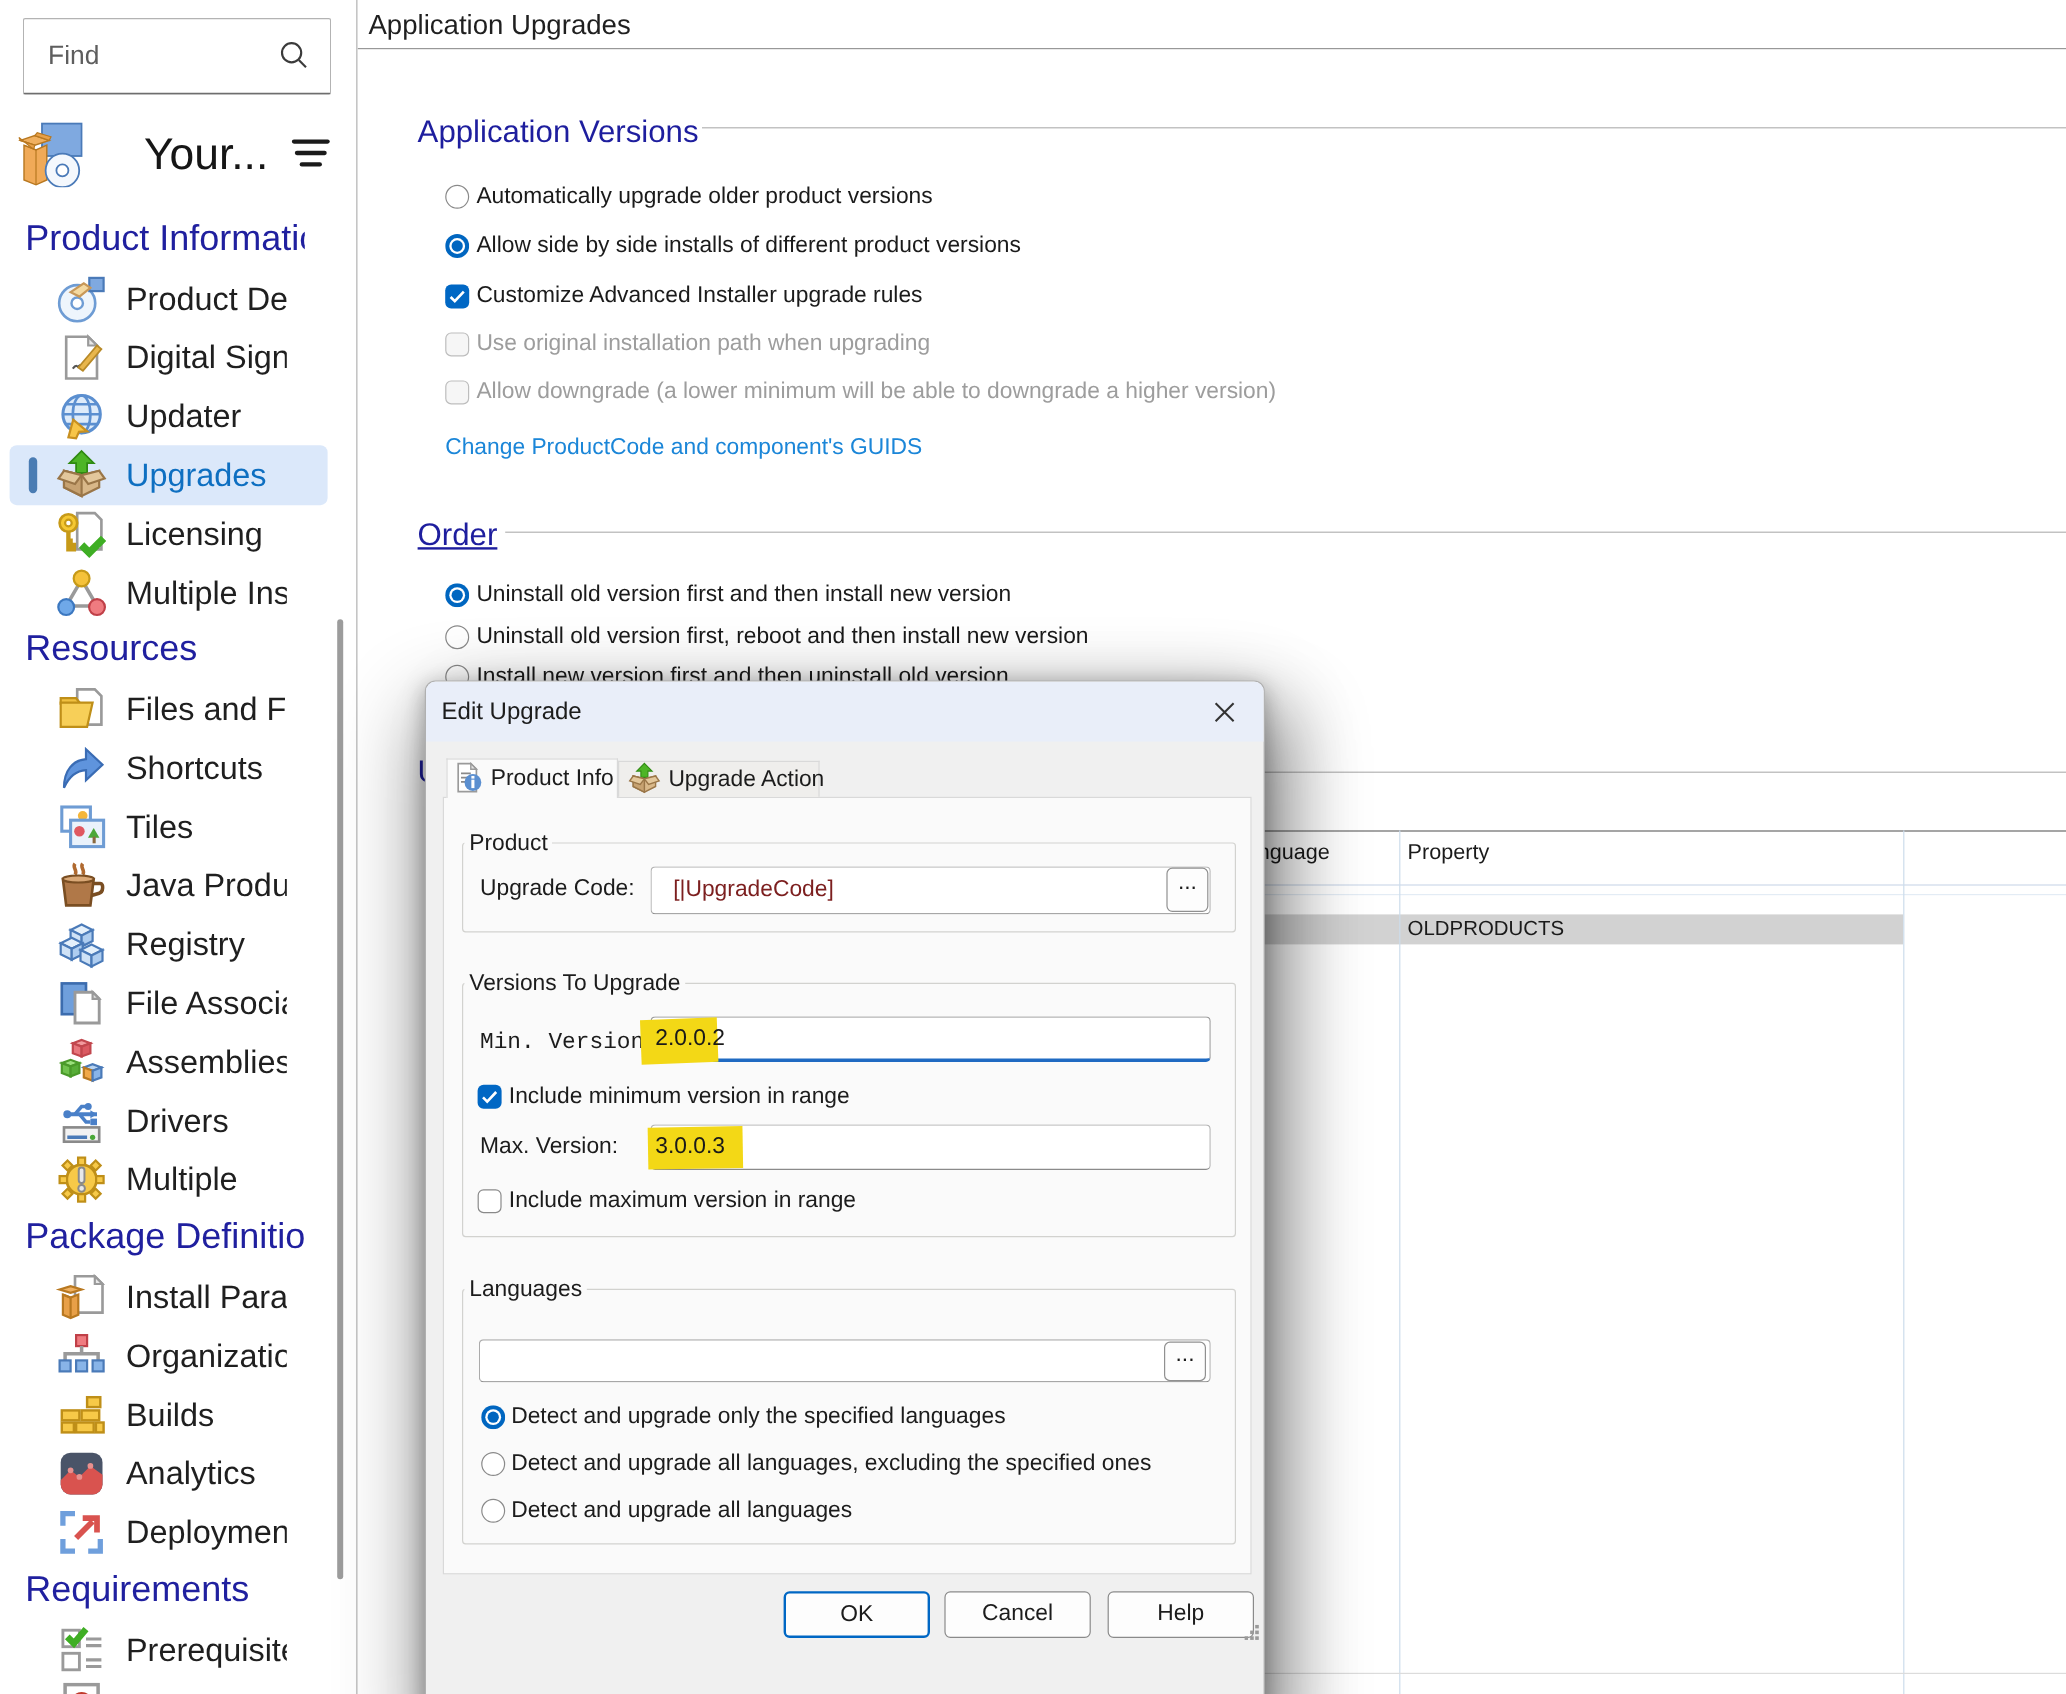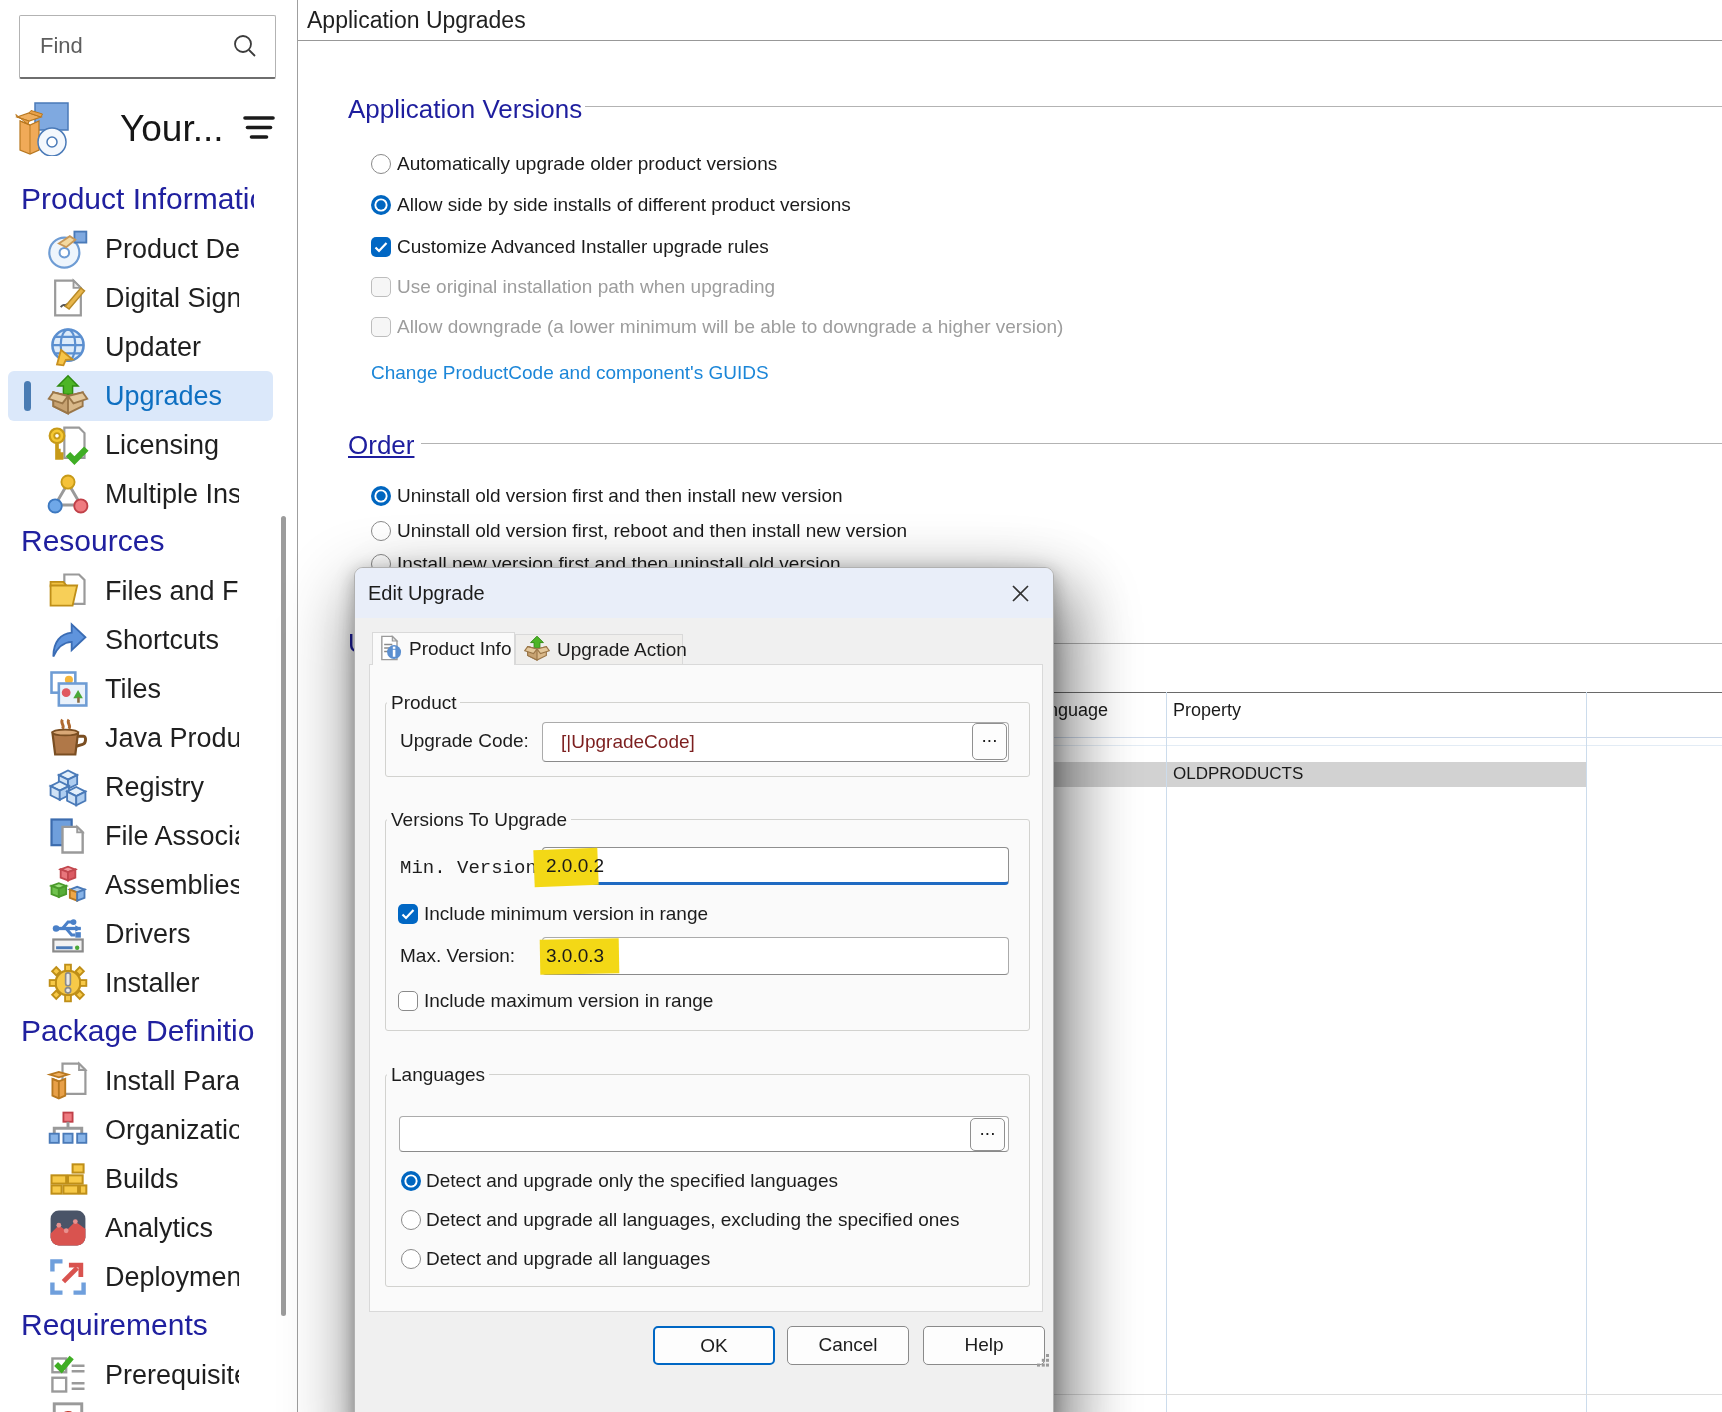--- a/index.html
+++ b/index.html
@@ -184,21 +184,21 @@
           <rect x="2" y="10.4" width="3.4" height="3.2"></rect>
           <rect x="18.6" y="10.4" width="3.4" height="3.2"></rect>
           <rect x="4" y="4" width="3.2" height="3.2" transform="rotate(45 5.6 5.6)"></rect>
           <rect x="16.8" y="4" width="3.2" height="3.2" transform="rotate(45 18.4 5.6)"></rect>
           <rect x="4" y="16.8" width="3.2" height="3.2" transform="rotate(45 5.6 18.4)"></rect>
           <rect x="16.8" y="16.8" width="3.2" height="3.2" transform="rotate(45 18.4 18.4)"></rect>
         </g>
         <rect x="10.7" y="6.5" width="2.6" height="7" rx="1.2" fill="#e8e8e8" stroke="#8a8a8a" stroke-width="0.9"></rect>
         <circle cx="12" cy="16" r="1.5" fill="#e8e8e8" stroke="#8a8a8a" stroke-width="0.9"></circle>
       </svg></div>
-<div class="nav-t" style="top:966px;">Installer</div>
+<div class="nav-t" style="top:966px;">Multiple</div>
 <div class="nav-i" style="top:1059px;"><svg viewBox="0 0 24 24" width="100%" height="100%">
         <path d="M9 2.5 h9 l3.5 3.5 V19 H9 Z" fill="#fff" stroke="#9a9a9a" stroke-width="1.2"></path>
         <path d="M18 2.5 l3.5 3.5 H18 Z" fill="#e8e8e8" stroke="#9a9a9a" stroke-width="1"></path>
         <path d="M2 8.5 L7 7 L12 8.5 L7 10 Z" fill="#f0b060" stroke="#b87820" stroke-width="1"></path>
         <path d="M3.5 10.8 V20 L7 21.5 L10.5 20 V10.8 L7 12.2 Z" fill="#e8a048" stroke="#b87820" stroke-width="1"></path>
         <path d="M3.5 10.8 L7 12.2 V21.5" fill="none" stroke="#b87820" stroke-width="1"></path>
       </svg></div>
 <div class="nav-t" style="top:1064px;">Install Parameters</div>
 <div class="nav-i" style="top:1108px;"><svg viewBox="0 0 24 24" width="100%" height="100%">
         <rect x="9.5" y="2.5" width="5" height="5" fill="#ef7b80" stroke="#c04048" stroke-width="1"></rect>

